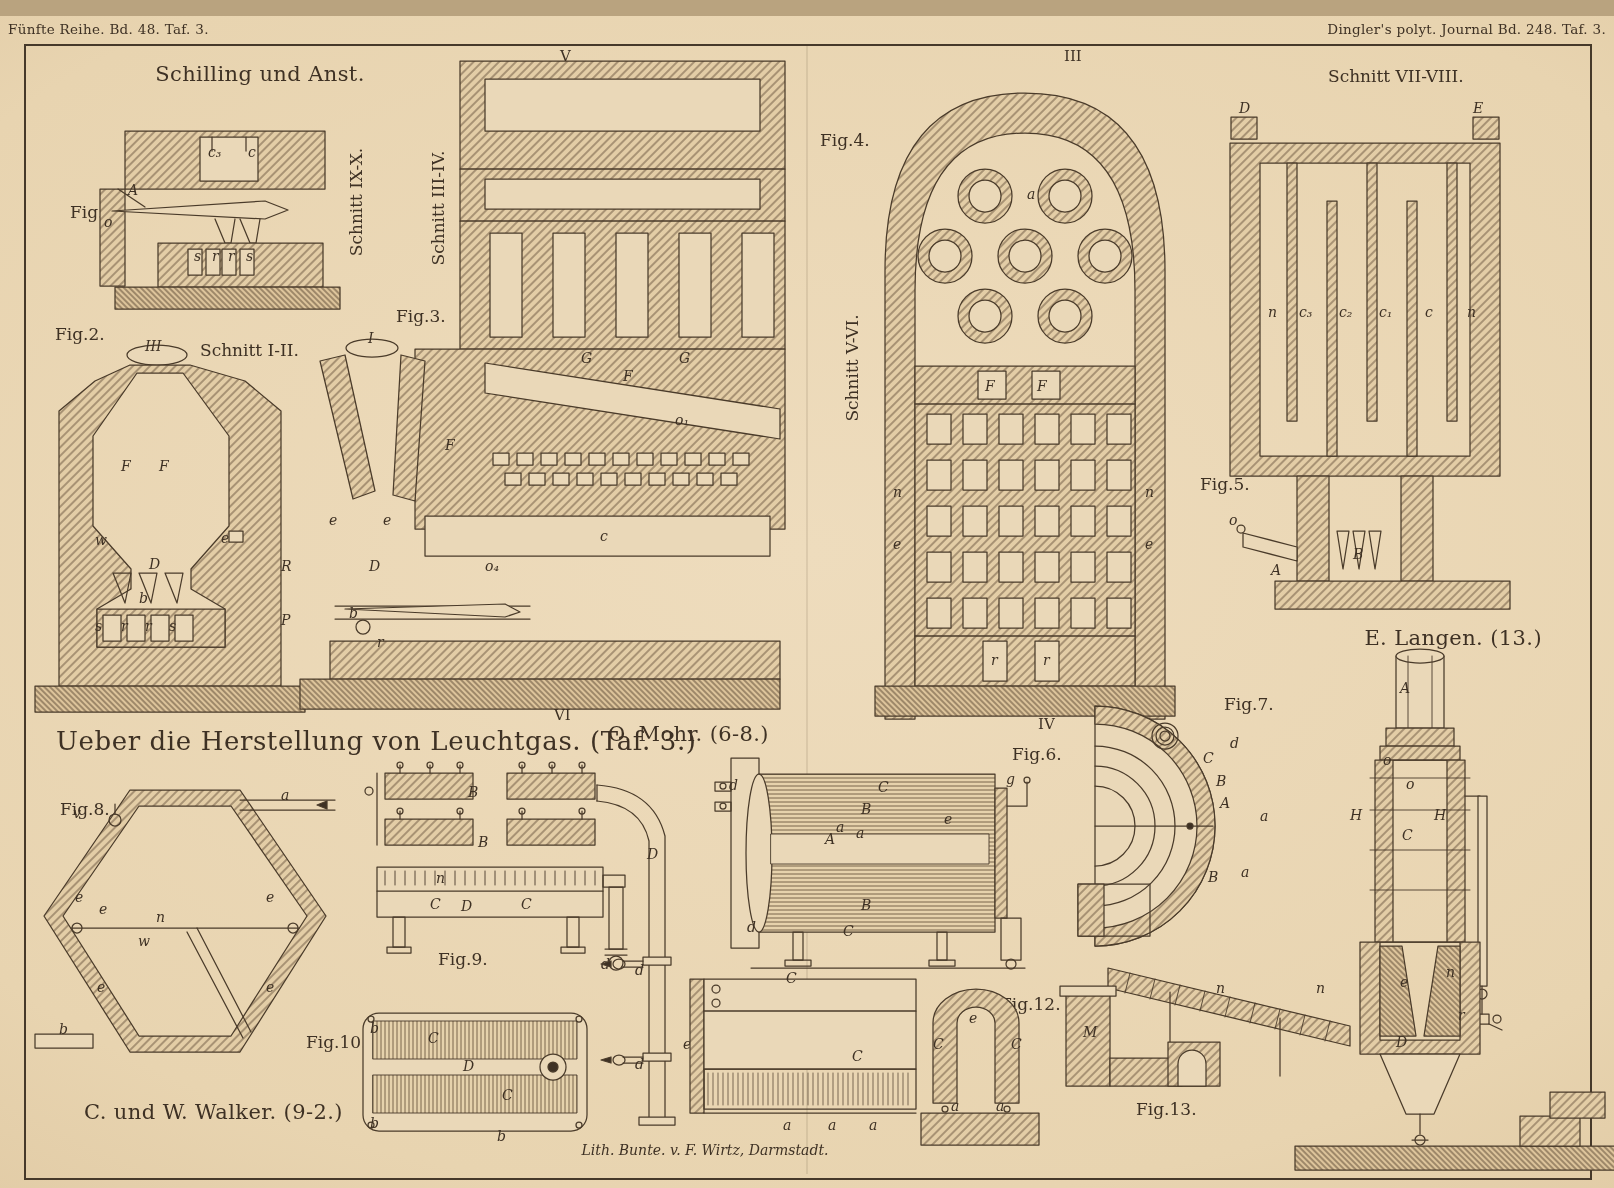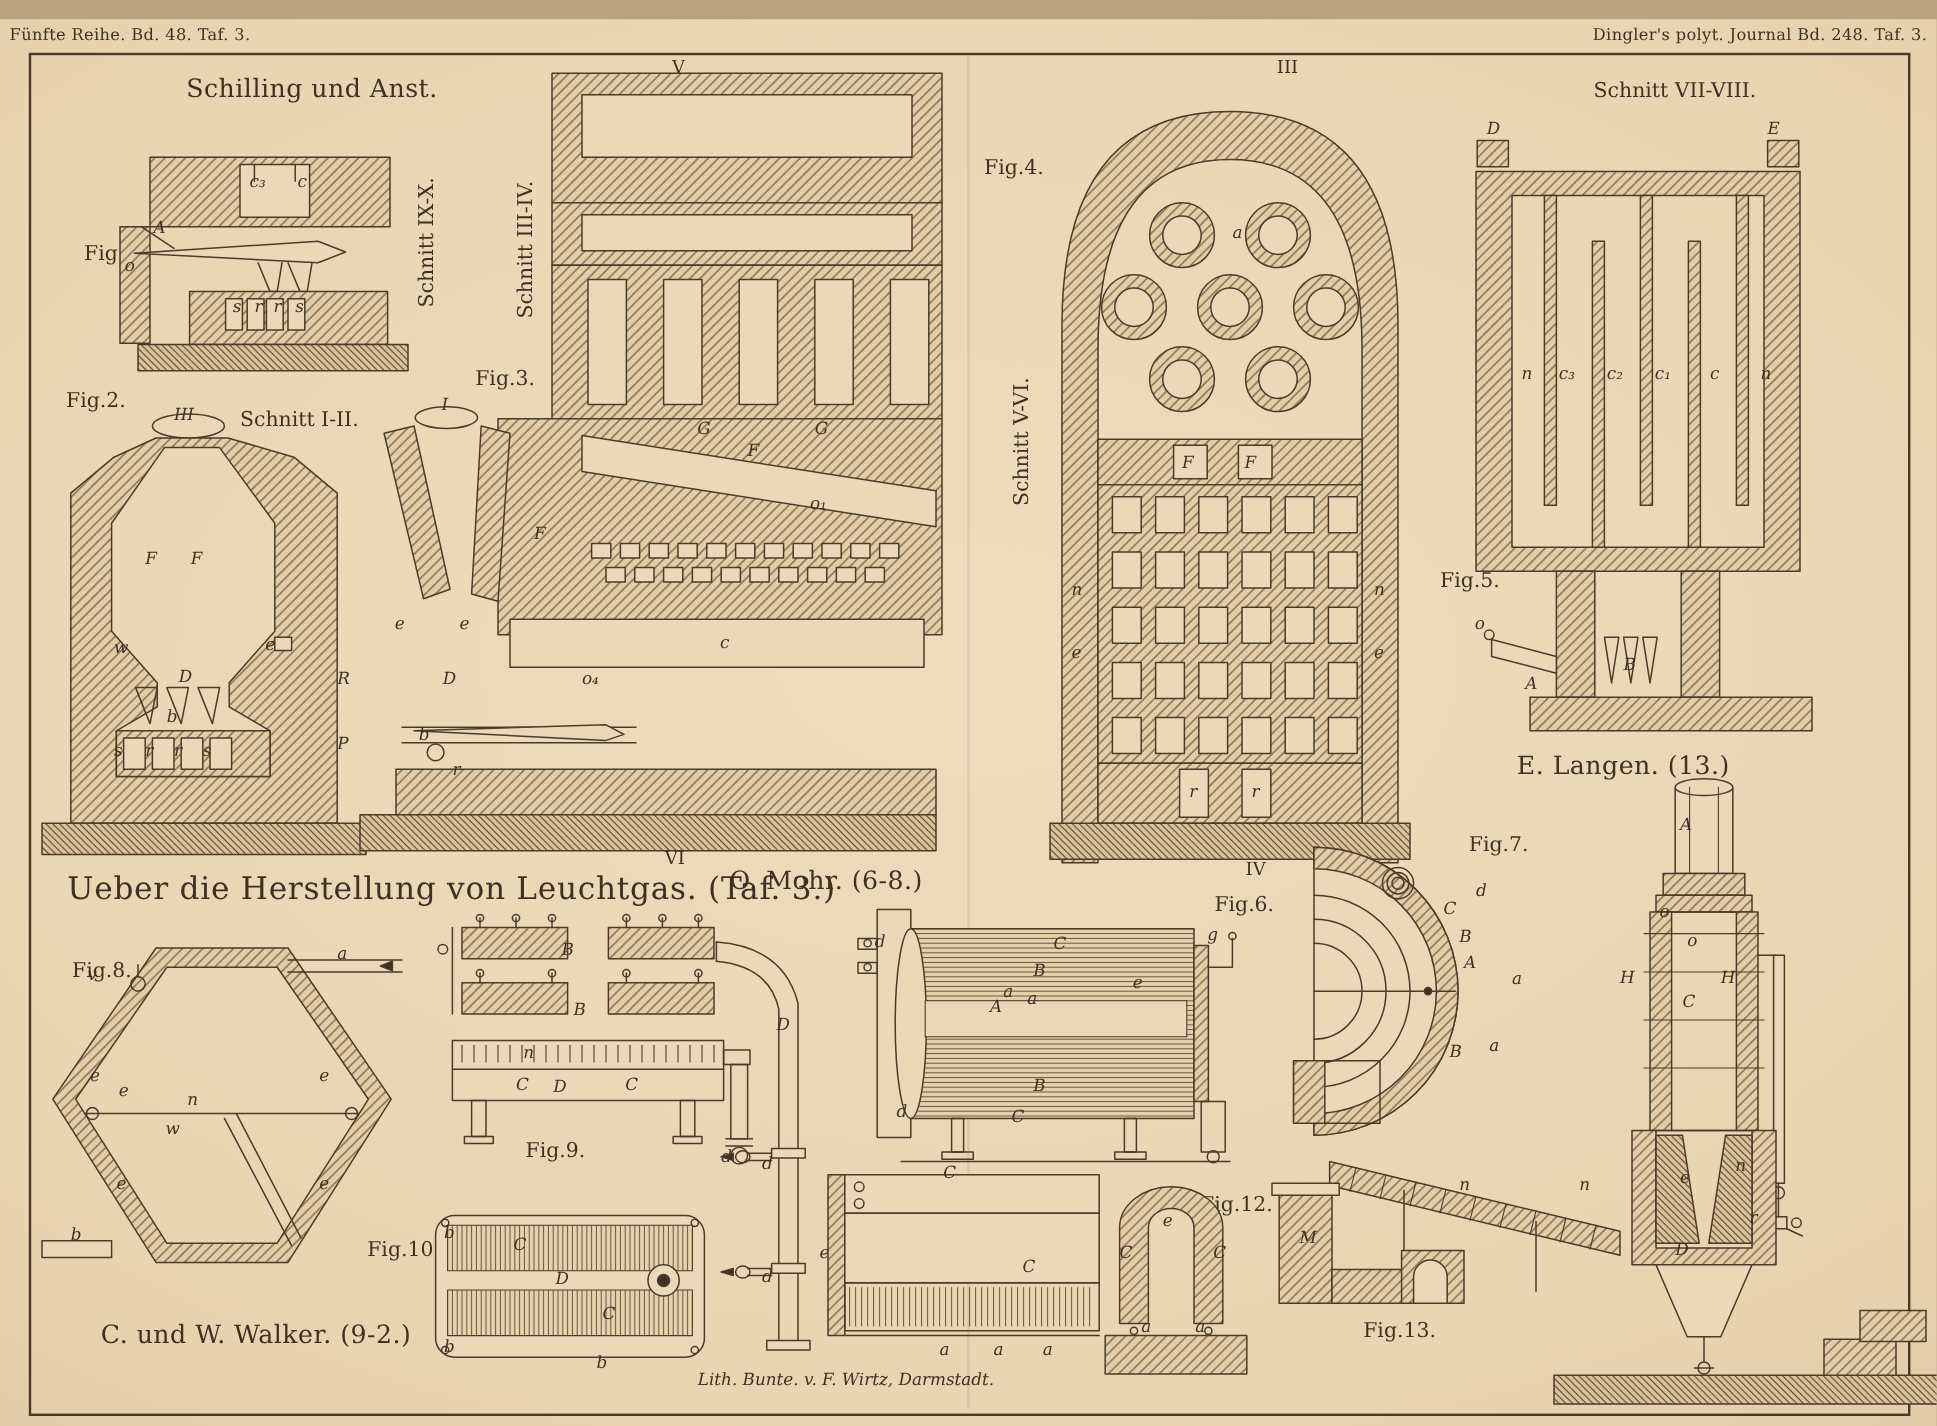--- a/index.html
+++ b/index.html
@@ -54,21 +54,21 @@
 <div class="plate" id="plate">
   <div class="frame"></div>
   <div class="crease"></div>
 
   <div class="hdr left">Fünfte Reihe. Bd. 48. Taf. 3.</div>
   <div class="hdr right">Dingler's polyt. Journal Bd. 248. Taf. 3.</div>
 
   <div class="title1" style="left:135px;top:46px;width:250px;">Schilling und Anst.</div>
   <div class="big" style="left:56px;top:710px;">Ueber die Herstellung von Leuchtgas. (Taf. 3.)</div>
   <div class="title1" style="left:608px;top:706px;width:220px;text-align:left;">O. Mohr. (6-8.)</div>
-  <div class="title1" style="left:1264px;top:610px;width:220px;text-align:left;">E. Langen. (13.)</div>
+  <div class="title1" style="left:1322px;top:610px;width:220px;text-align:right;">E. Langen. (13.)</div>
   <div class="title1" style="left:84px;top:1084px;width:300px;text-align:left;">C. und W. Walker. (9-2.)</div>
 
   <div class="vtext" style="left:356px;top:186px;">Schnitt IX-X.</div>
   <div class="schnitt" style="left:200px;top:324px;">Schnitt I-II.</div>
   <div class="vtext" style="left:438px;top:192px;">Schnitt III-IV.</div>
   <div class="vtext" style="left:852px;top:352px;">Schnitt V-VI.</div>
   <div class="schnitt" style="left:1328px;top:50px;">Schnitt VII-VIII.</div>
 
   <div class="cap" style="left:70px;top:186px;">Fig.1.</div>
   <div class="cap" style="left:55px;top:308px;">Fig.2.</div>

